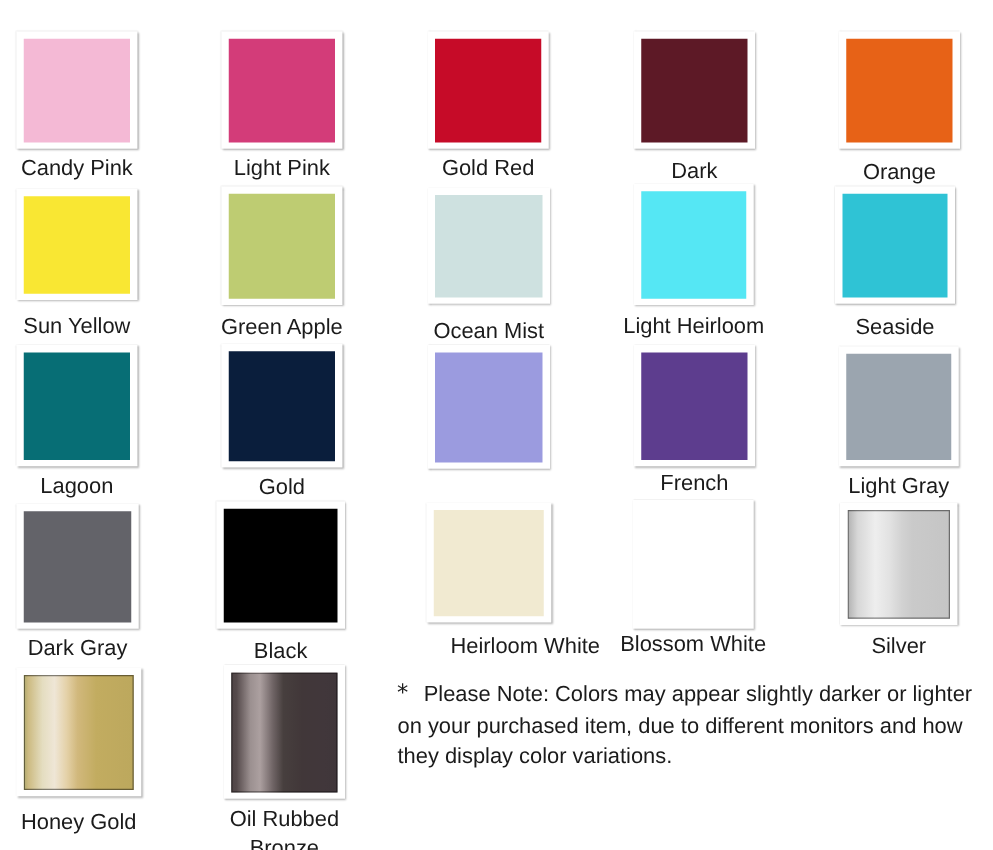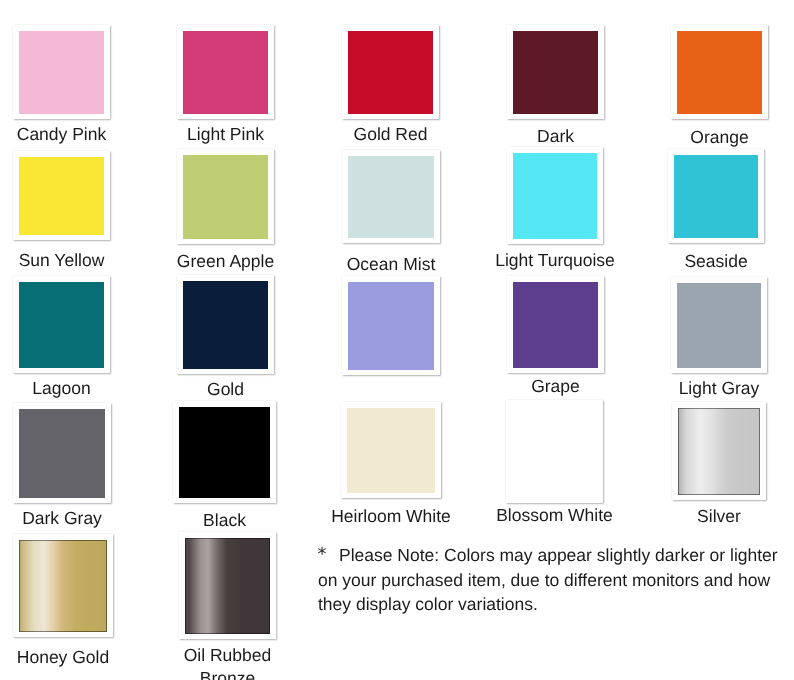--- a/index.html
+++ b/index.html
@@ -101,21 +101,21 @@
     <div class="cell">
       <div class="frame" style="left: 342px; top: 138px; width: 98px; height: 93px;">
         <div class="chip" style="left: 6px; top: 6px; width: 86px; height: 82px; background: rgb(206, 225, 224);"></div>
       </div>
       <div class="label" style="left: 303px; top: 241px; width: 176px;">Ocean Mist</div>
     </div>
     <div class="cell">
       <div class="frame" style="left: 507px; top: 135px; width: 96px; height: 97px;">
         <div class="chip" style="left: 6px; top: 6px; width: 84px; height: 86px; background: rgb(85, 231, 244);"></div>
       </div>
-      <div class="label" style="left: 468px; top: 237px; width: 174px;">Light Turquoise</div>
+      <div class="label" style="left: 468px; top: 237px; width: 174px;">Light Heirloom</div>
     </div>
     <div class="cell">
       <div class="frame" style="left: 668px; top: 137px; width: 96px; height: 94px;">
         <div class="chip" style="left: 6px; top: 6px; width: 84px; height: 83px; background: rgb(47, 195, 213);"></div>
       </div>
       <div class="label" style="left: 629px; top: 237.8px; width: 174px;">Seaside</div>
     </div>
     <div class="cell">
       <div class="frame" style="left: 13px; top: 264px; width: 97px; height: 97px;">
         <div class="chip" style="left: 6px; top: 6px; width: 85px; height: 86px; background: rgb(7, 110, 117);"></div>
@@ -131,21 +131,21 @@
     <div class="cell">
       <div class="frame" style="left: 342px; top: 264px; width: 98px; height: 99px;">
         <div class="chip" style="left: 6px; top: 6px; width: 86px; height: 88px; background: rgb(155, 155, 223);"></div>
       </div>
       <div class="label" style="left: 303px; top: 366.4px; width: 176px; margin-top: 33px;">French Lilac</div>
     </div>
     <div class="cell">
       <div class="frame" style="left: 507px; top: 264px; width: 97px; height: 97px;">
         <div class="chip" style="left: 6px; top: 6px; width: 85px; height: 86px; background: rgb(93, 61, 142);"></div>
       </div>
-      <div class="label" style="left: 468px; top: 362.6px; width: 175px;">Grape</div>
+      <div class="label" style="left: 468px; top: 362.6px; width: 175px;">French</div>
     </div>
     <div class="cell">
       <div class="frame" style="left: 671px; top: 265px; width: 96px; height: 96px;">
         <div class="chip" style="left: 6px; top: 6px; width: 84px; height: 85px; background: rgb(155, 165, 175);"></div>
       </div>
       <div class="label" style="left: 632px; top: 364.9px; width: 174px;">Light Gray</div>
     </div>
     <div class="cell">
       <div class="frame" style="left: 13px; top: 391px; width: 98px; height: 100px;">
         <div class="chip" style="left: 6px; top: 6px; width: 86px; height: 89px; background: rgb(99, 99, 105);"></div>
@@ -155,21 +155,21 @@
     <div class="cell">
       <div class="frame" style="left: 173px; top: 389px; width: 103px; height: 102px;">
         <div class="chip" style="left: 6px; top: 6px; width: 91px; height: 91px; background: rgb(0, 0, 0);"></div>
       </div>
       <div class="label" style="left: 134px; top: 497px; width: 181px;">Black</div>
     </div>
     <div class="cell">
       <div class="frame" style="left: 341px; top: 390px; width: 100px; height: 96px;">
         <div class="chip" style="left: 6px; top: 6px; width: 88px; height: 85px; background: rgb(241, 234, 209);"></div>
       </div>
-      <div class="label" style="left: 302px; top: 493px; width: 178px;">Heirloom White</div>
+      <div class="label" style="left: 302px; top: 493px; width: 178px; text-align: right;">Heirloom White</div>
     </div>
     <div class="cell">
       <div class="frame" style="left: 506px; top: 388px; width: 97px; height: 103px;">
         <div class="chip" style="left: 6px; top: 6px; width: 85px; height: 92px; background: rgb(255, 255, 255);"></div>
       </div>
       <div class="label" style="left: 467px; top: 492.4px; width: 175px;">Blossom White</div>
     </div>
     <div class="cell">
       <div class="frame" style="left: 672px; top: 390px; width: 94px; height: 98px;">
         <div class="chip" style="left: 6px; top: 6px; width: 82px; height: 87px; background: linear-gradient(90deg, rgb(176, 176, 176) 0%, rgb(196, 196, 196) 5%, rgb(215, 215, 215) 10%, rgb(238, 238, 238) 27%, rgb(226, 226, 226) 41%, rgb(210, 210, 210) 53%, rgb(202, 202, 202) 63%, rgb(198, 198, 198) 91%, rgb(197, 197, 197) 100%); box-shadow: rgba(0, 0, 0, 0.45) 0px 0px 0px 1px inset;"></div>

